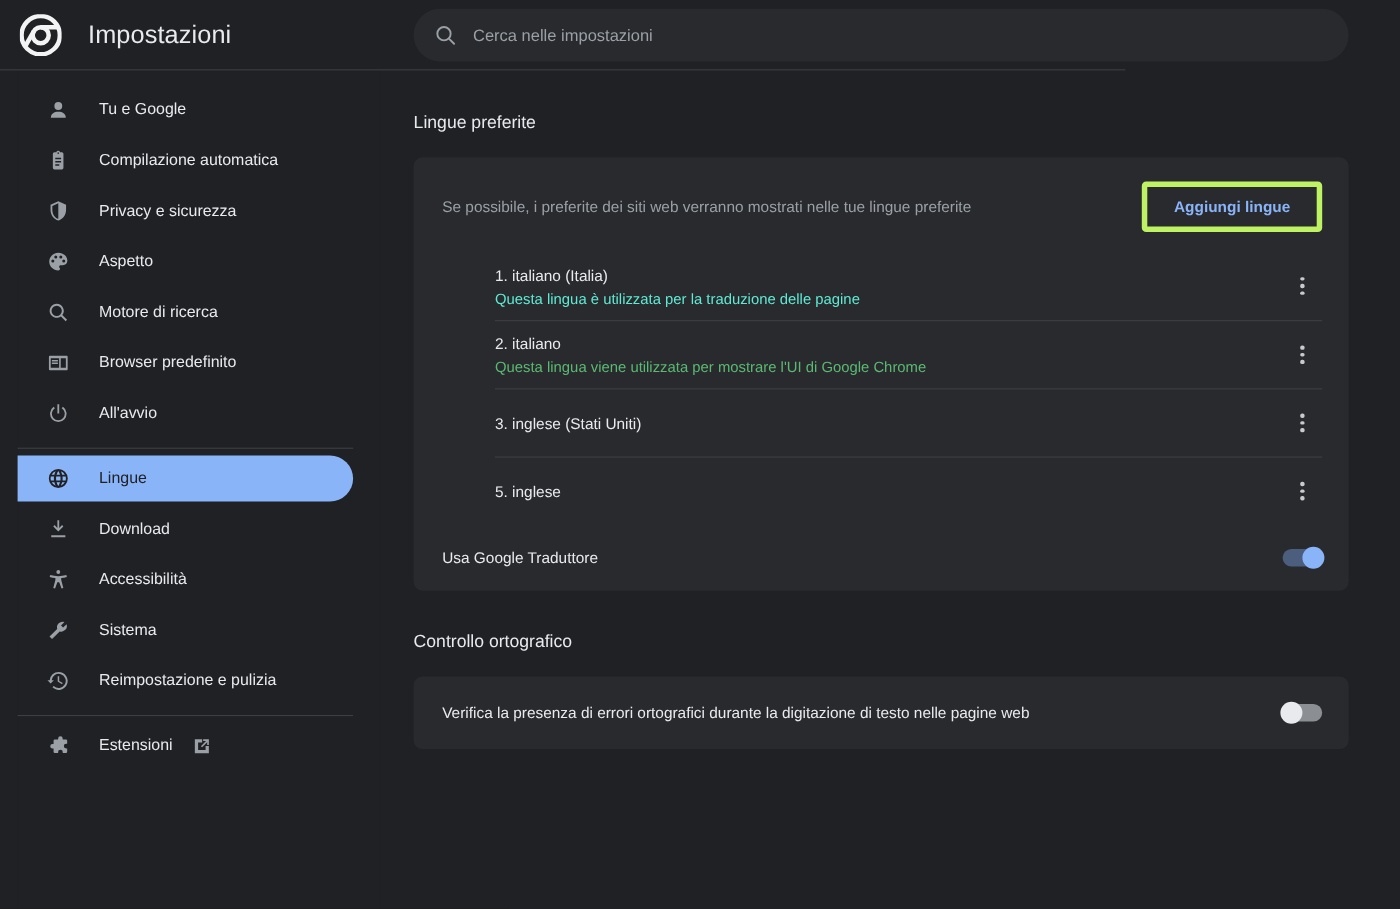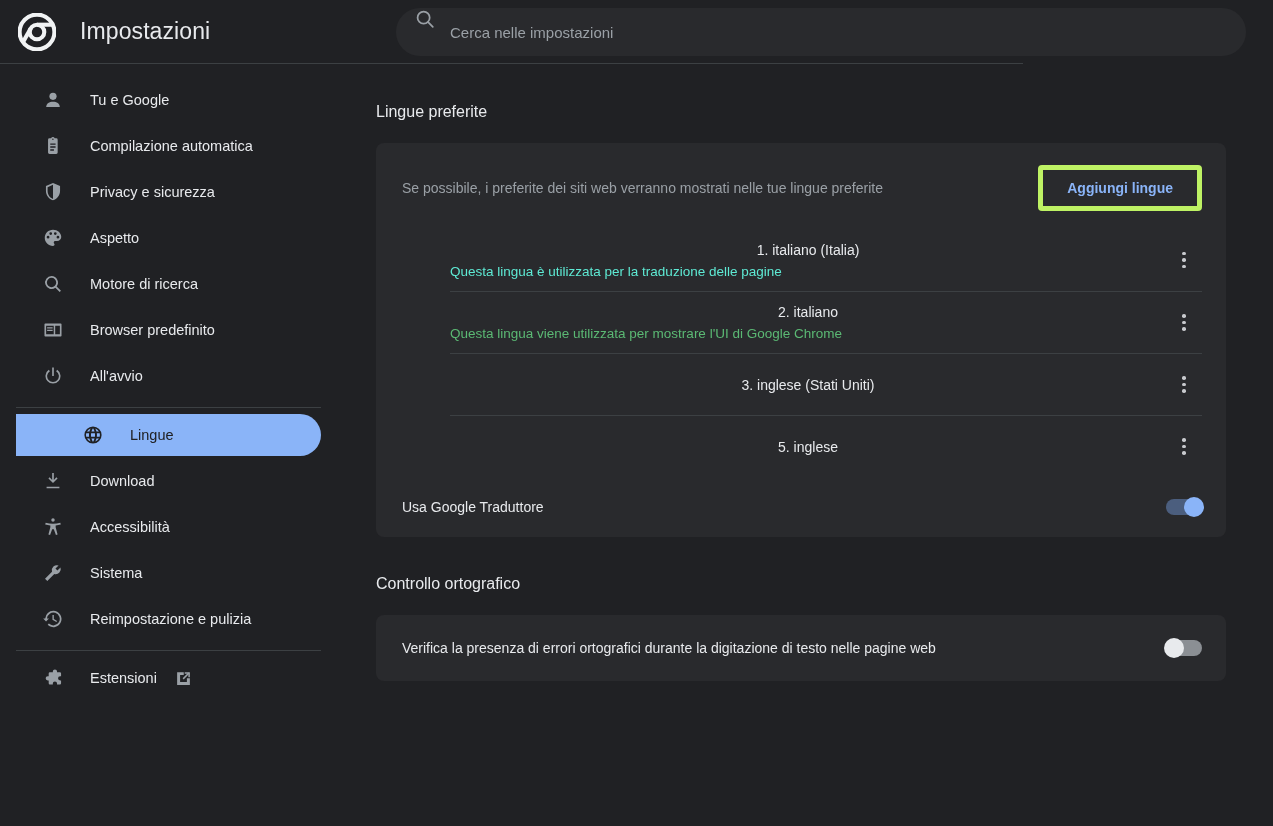--- a/index.html
+++ b/index.html
@@ -20,25 +20,25 @@
   }
   .chrome-logo { margin-left: 18px; width: 38px; height: 38px; display: block; }
   .app-title {
     margin-left: 24px;
     font-size: 23px;
     color: #e8eaed;
     letter-spacing: .1px;
     white-space: nowrap;
   }
   .searchbar {
-    position: absolute; left: 396px; top: 8px;
+    position: absolute; left: 376px; top: 8px;
     width: 850px; height: 48px;
     background: #292a2d;
     border-radius: 24px;
-    display: flex; 
+    display: flex; align-items: center;
   }
   .search-icon { margin-left: 18px; width: 22px; height: 22px; flex: none; }
   .search-input {
     flex: 1;
     margin-left: 14px; margin-right: 18px;
     background: transparent; border: none; outline: none;
     color: #e8eaed;
     font-family: "Liberation Sans", sans-serif;
     font-size: 15px;
   }
@@ -67,21 +67,21 @@
     flex: none;
     display: flex; align-items: center; justify-content: center;
   }
   .nav-item .ico svg { width: 22px; height: 22px; fill: #9aa0a6; }
   .nav-item .label {
     margin-left: 26px;
     font-size: 14.5px;
     color: #e8eaed;
     white-space: nowrap;
   }
-  .nav-item.selected { background: #8ab4f8; padding-left: 40px; }
+  .nav-item.selected { background: #8ab4f8; }
   .nav-item.selected .label { color: #202124; }
   .nav-item.selected .ico svg { fill: #202124; }
   .nav-divider {
     width: 305px; height: 1px;
     background: #3c4043;
     margin: 10px 0 6px 0;
   }
   .ext-link-icon { margin-left: 18px; width: 17px; height: 17px; flex: none; }
   .ext-link-icon svg { width: 17px; height: 17px; fill: none; stroke: #9aa0a6; stroke-width: 1.8; }
 
@@ -124,21 +124,21 @@
   }
   .lang-row {
     display: flex; align-items: center;
     min-height: 62px;
     margin: 0 24px 0 74px;
     border-top: 1px solid #3c4043;
     padding: 8px 0;
   }
   .lang-row.first { border-top: none; }
   .lang-texts { flex: 1; }
-  .lang-name { font-size: 14px; color: #e8eaed; text-align: center; }
+  .lang-name { font-size: 14px; color: #e8eaed; }
   .lang-sub { font-size: 13.5px; color: #5eead4; margin-top: 6px; }
   .lang-sub.ui { color: #5bb974; }
   .dots {
     width: 36px; height: 36px;
     display: flex; flex-direction: column;
     align-items: center; justify-content: center;
     gap: 3px; cursor: pointer; flex: none;
   }
   .dots i { width: 3.5px; height: 3.5px; border-radius: 50%; background: #c8cace; display: block; }
   .toggle-row {

